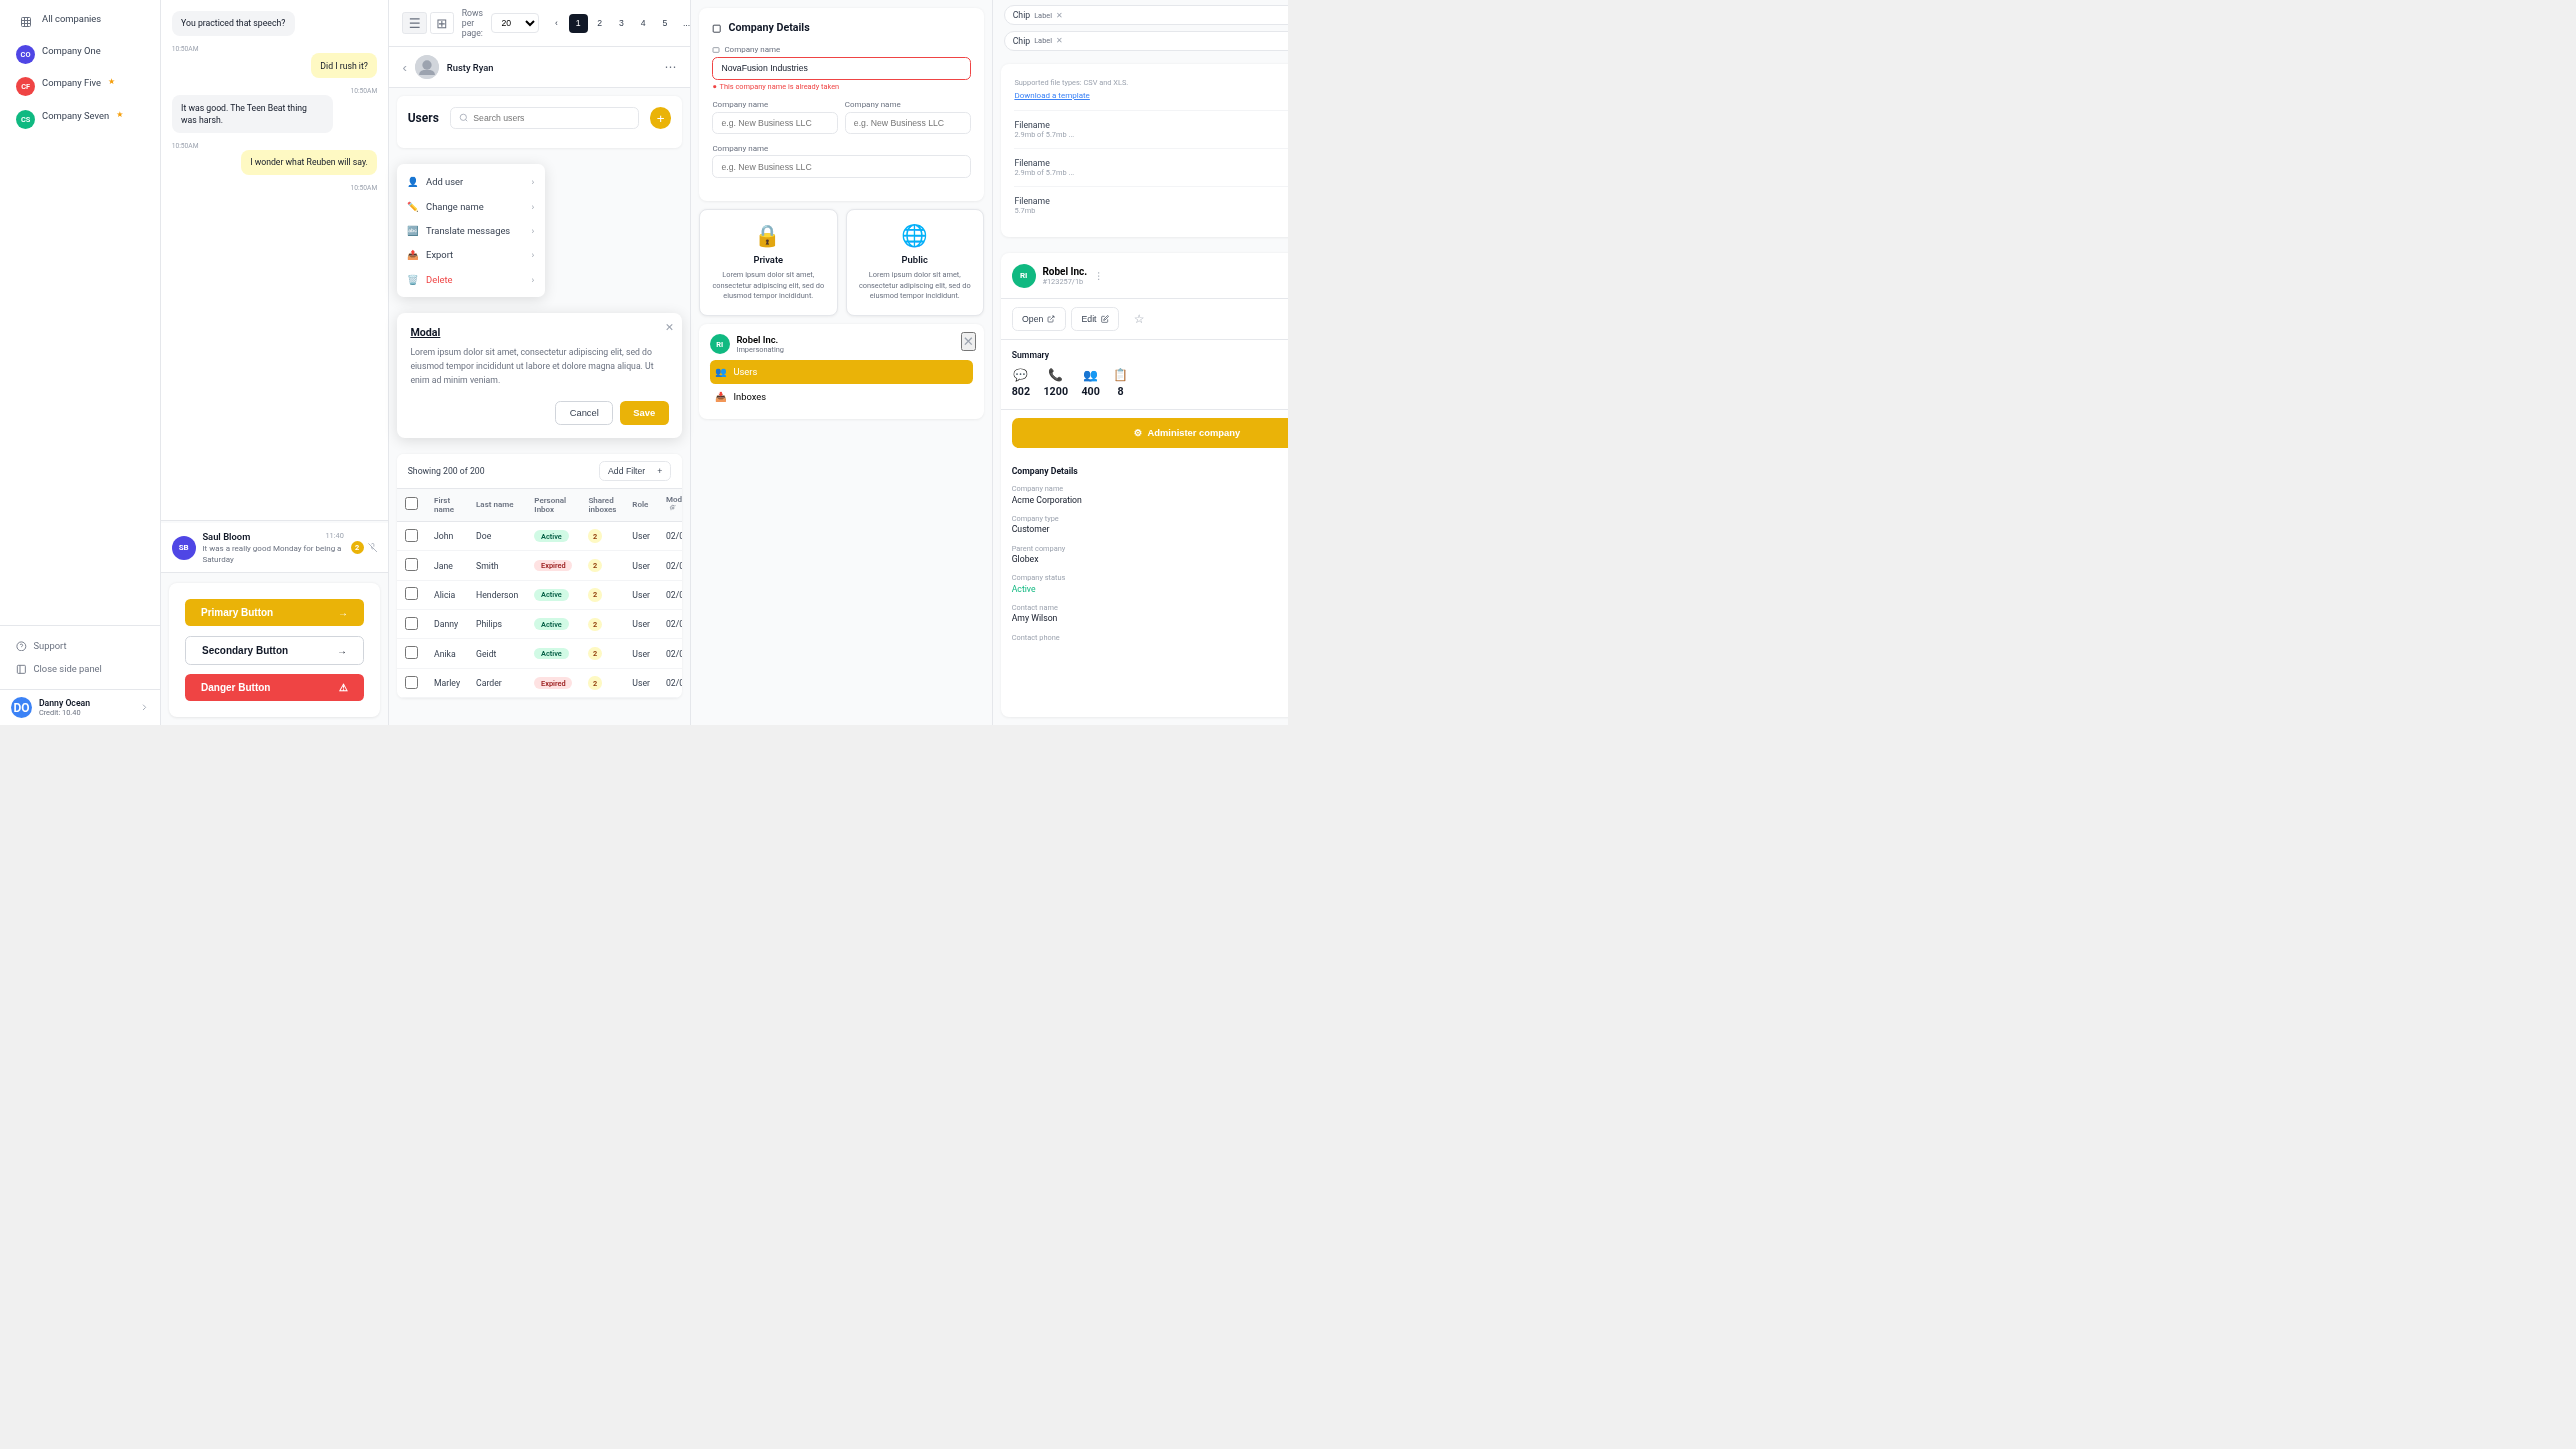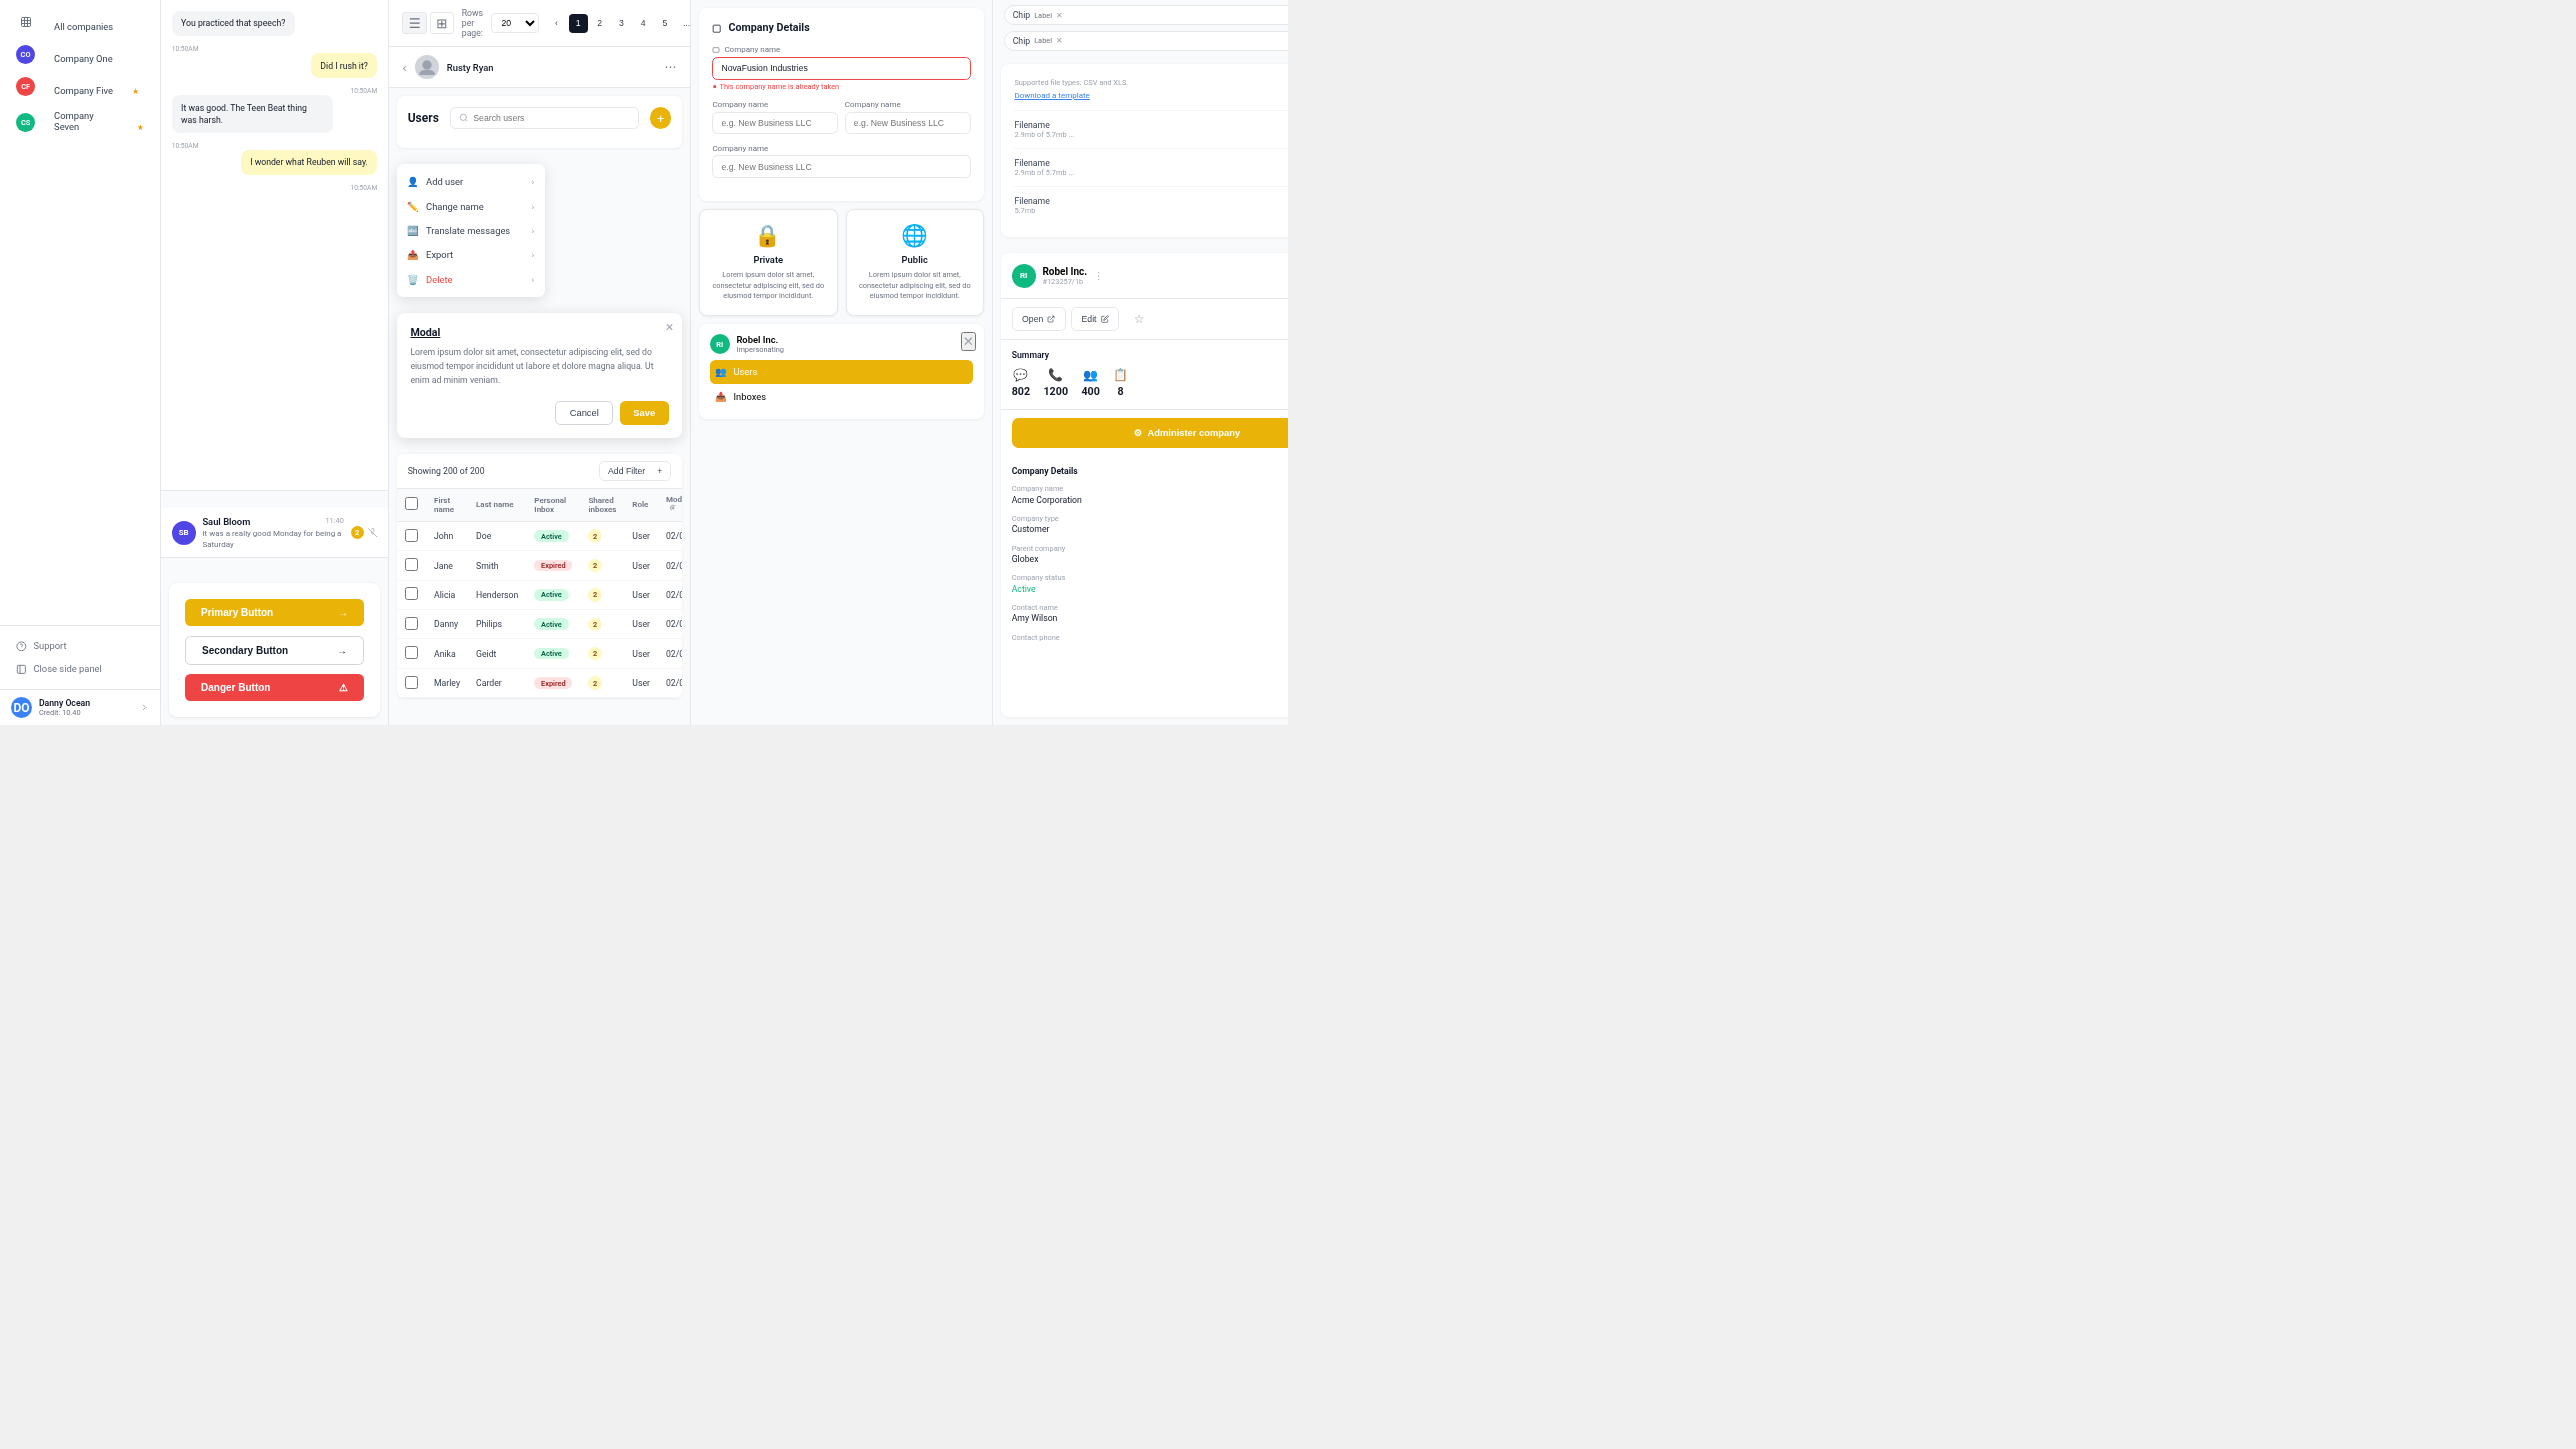--- a/index.html
+++ b/index.html
@@ -26,22 +26,22 @@
       background: #fff;
       border-right: 0.7px solid #e5e7eb;
       padding: 0;
       display: flex;
       flex-direction: column;
       height: 725px;
     }
     .sidebar-nav { padding: 5.4px 0; flex: 1; }
     .sidebar-item {
       display: flex;
-      align-items: flex-end;
-      gap: 19px;
+      align-items: flex-start;
+      gap: 7px;
       padding: 6px 10.7px;
       cursor: pointer;
       border-radius: 4px;
       margin: 1.3px 5.4px;
       font-size: 9.4px;
       color: #374151;
     }
     .sidebar-item .avatar-sm {
       width: 19px; height: 19px; border-radius: 50%;
       display: flex; align-items: center; justify-content: center;
@@ -73,21 +73,21 @@
       font-size: 12px; font-weight: 600;
     }
     .user-info { flex: 1; }
     .user-name { font-size: 8.7px; font-weight: 600; color: #111827; }
     .user-credit { font-size: 7.4px; color: #6b7280; }
 
     
     .col2 {
       display: flex;
       flex-direction: column;
-      gap: 17px;
+      gap: 2px;
       border-right: 0.7px solid #e5e7eb;
       background: #f9fafb;
       height: 725px;
     }
     .chat-area {
       background: #fff;
       padding: 10.7px;
       flex: 1;
       overflow: hidden;
       border-bottom: 0.7px solid #e5e7eb;

